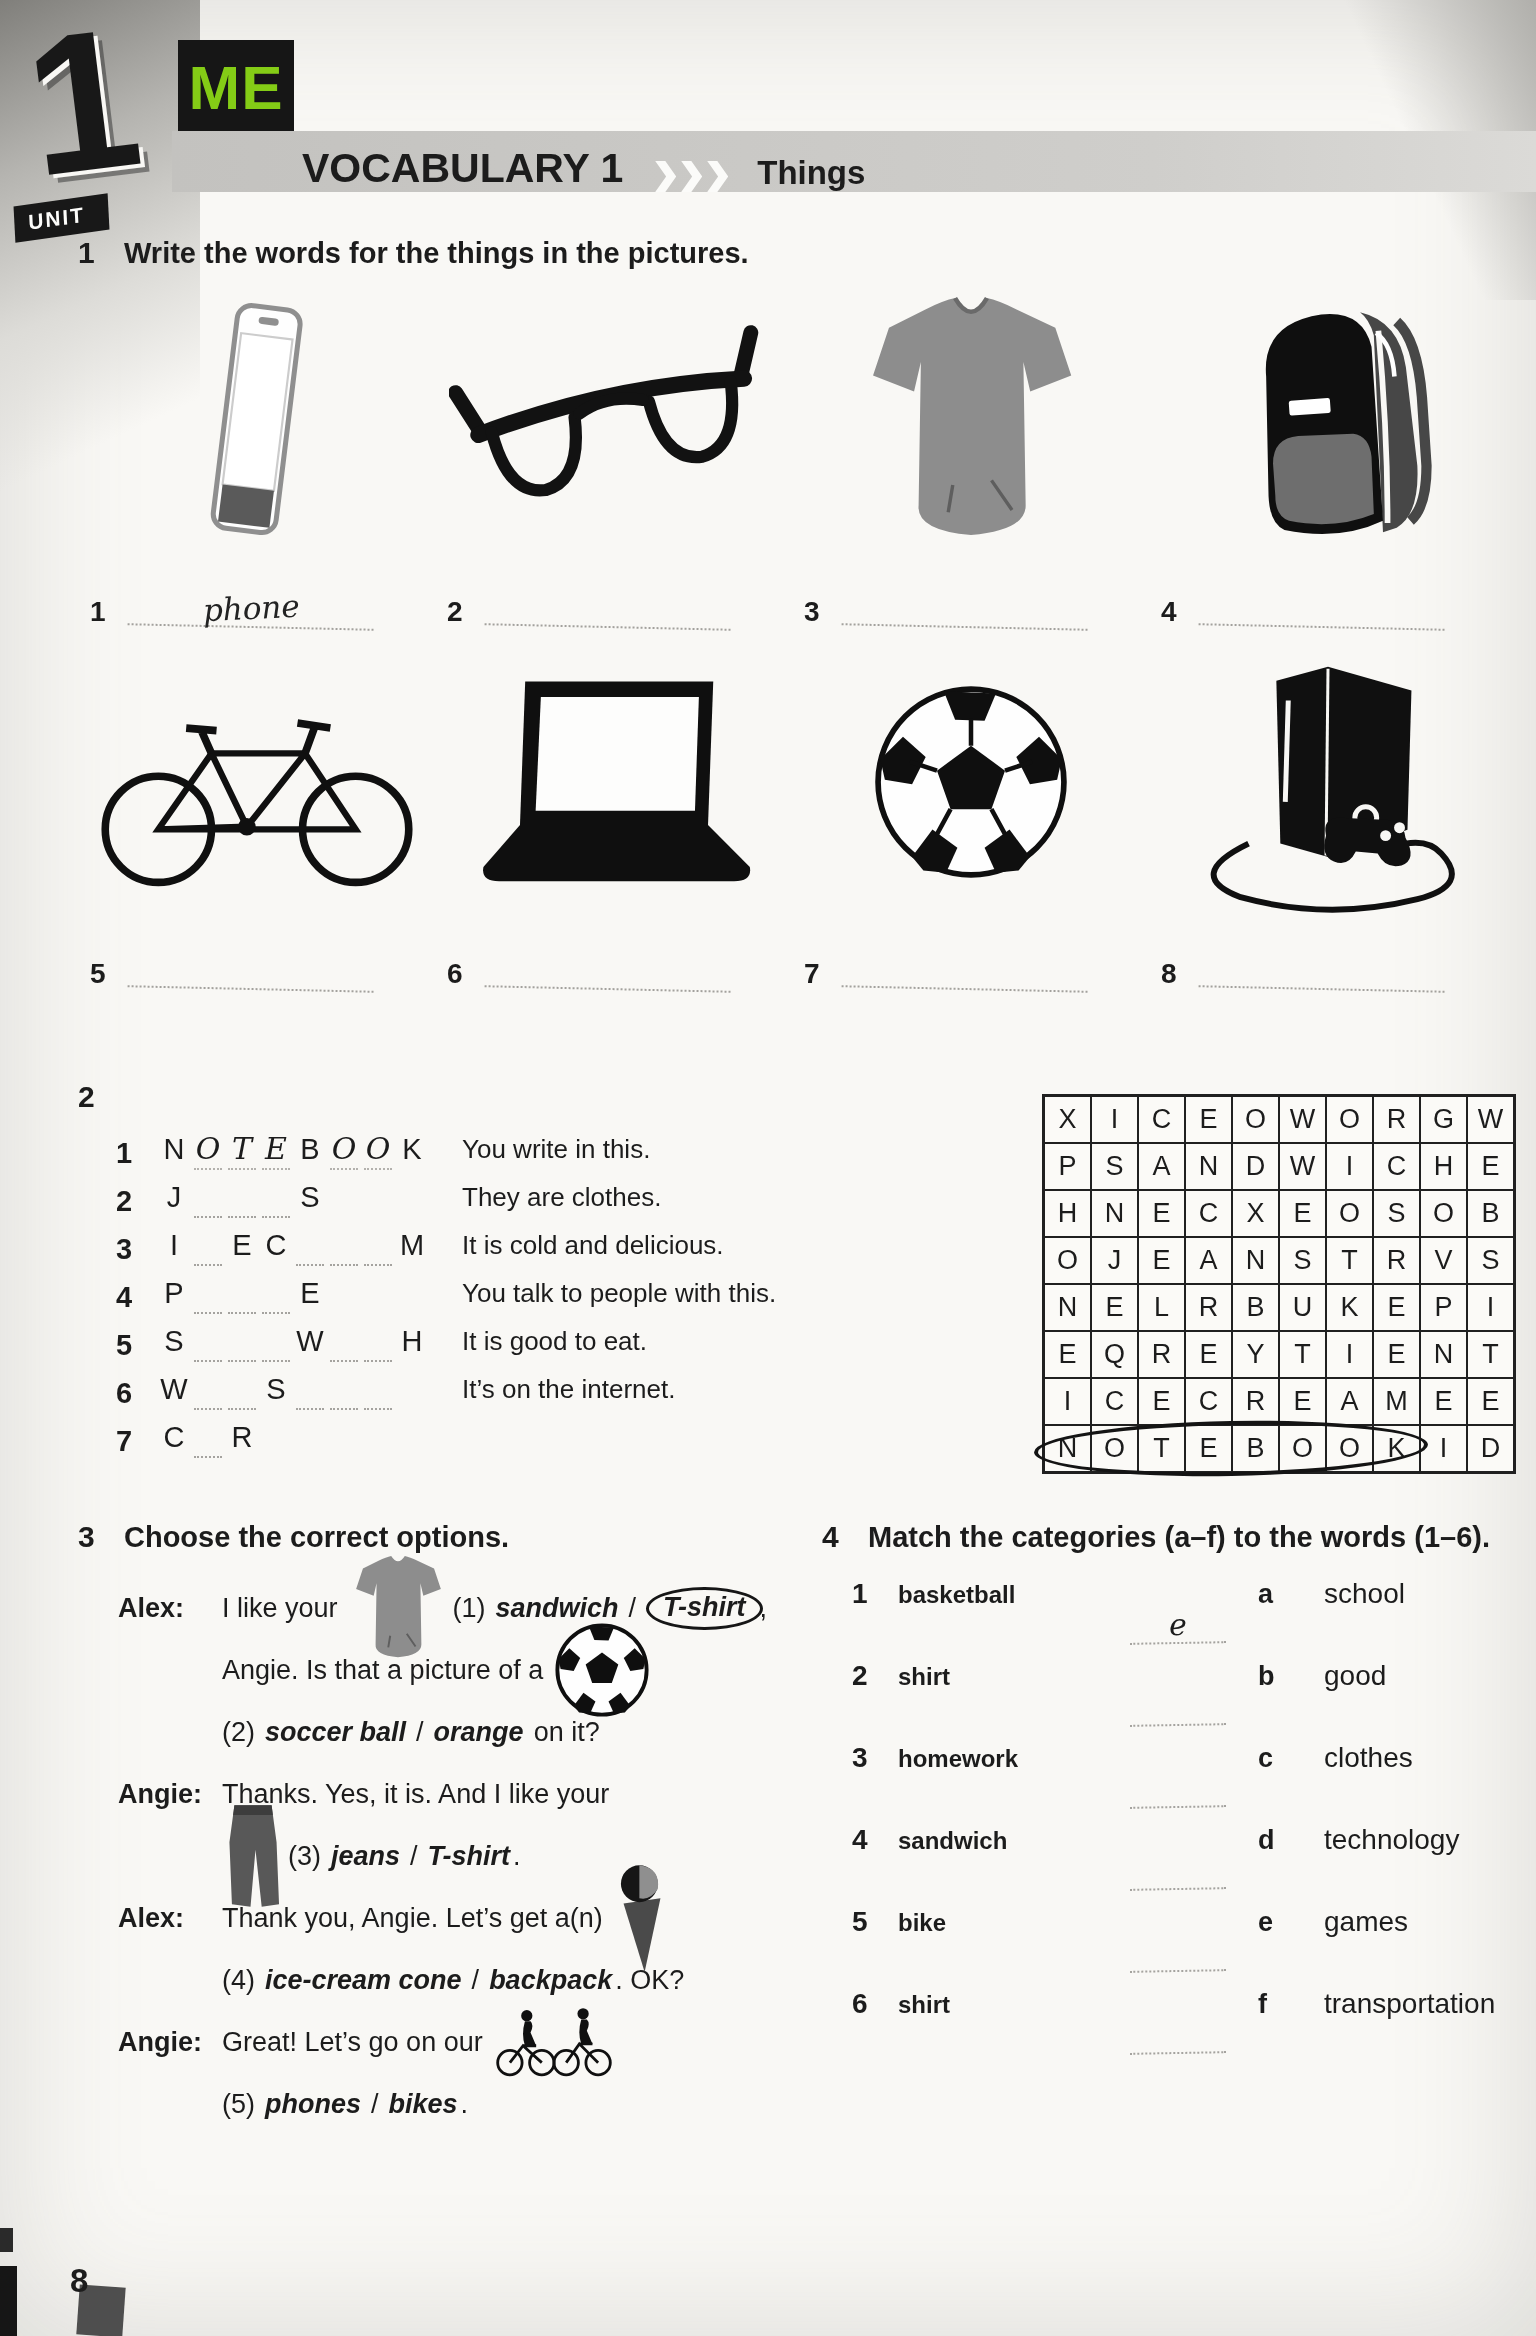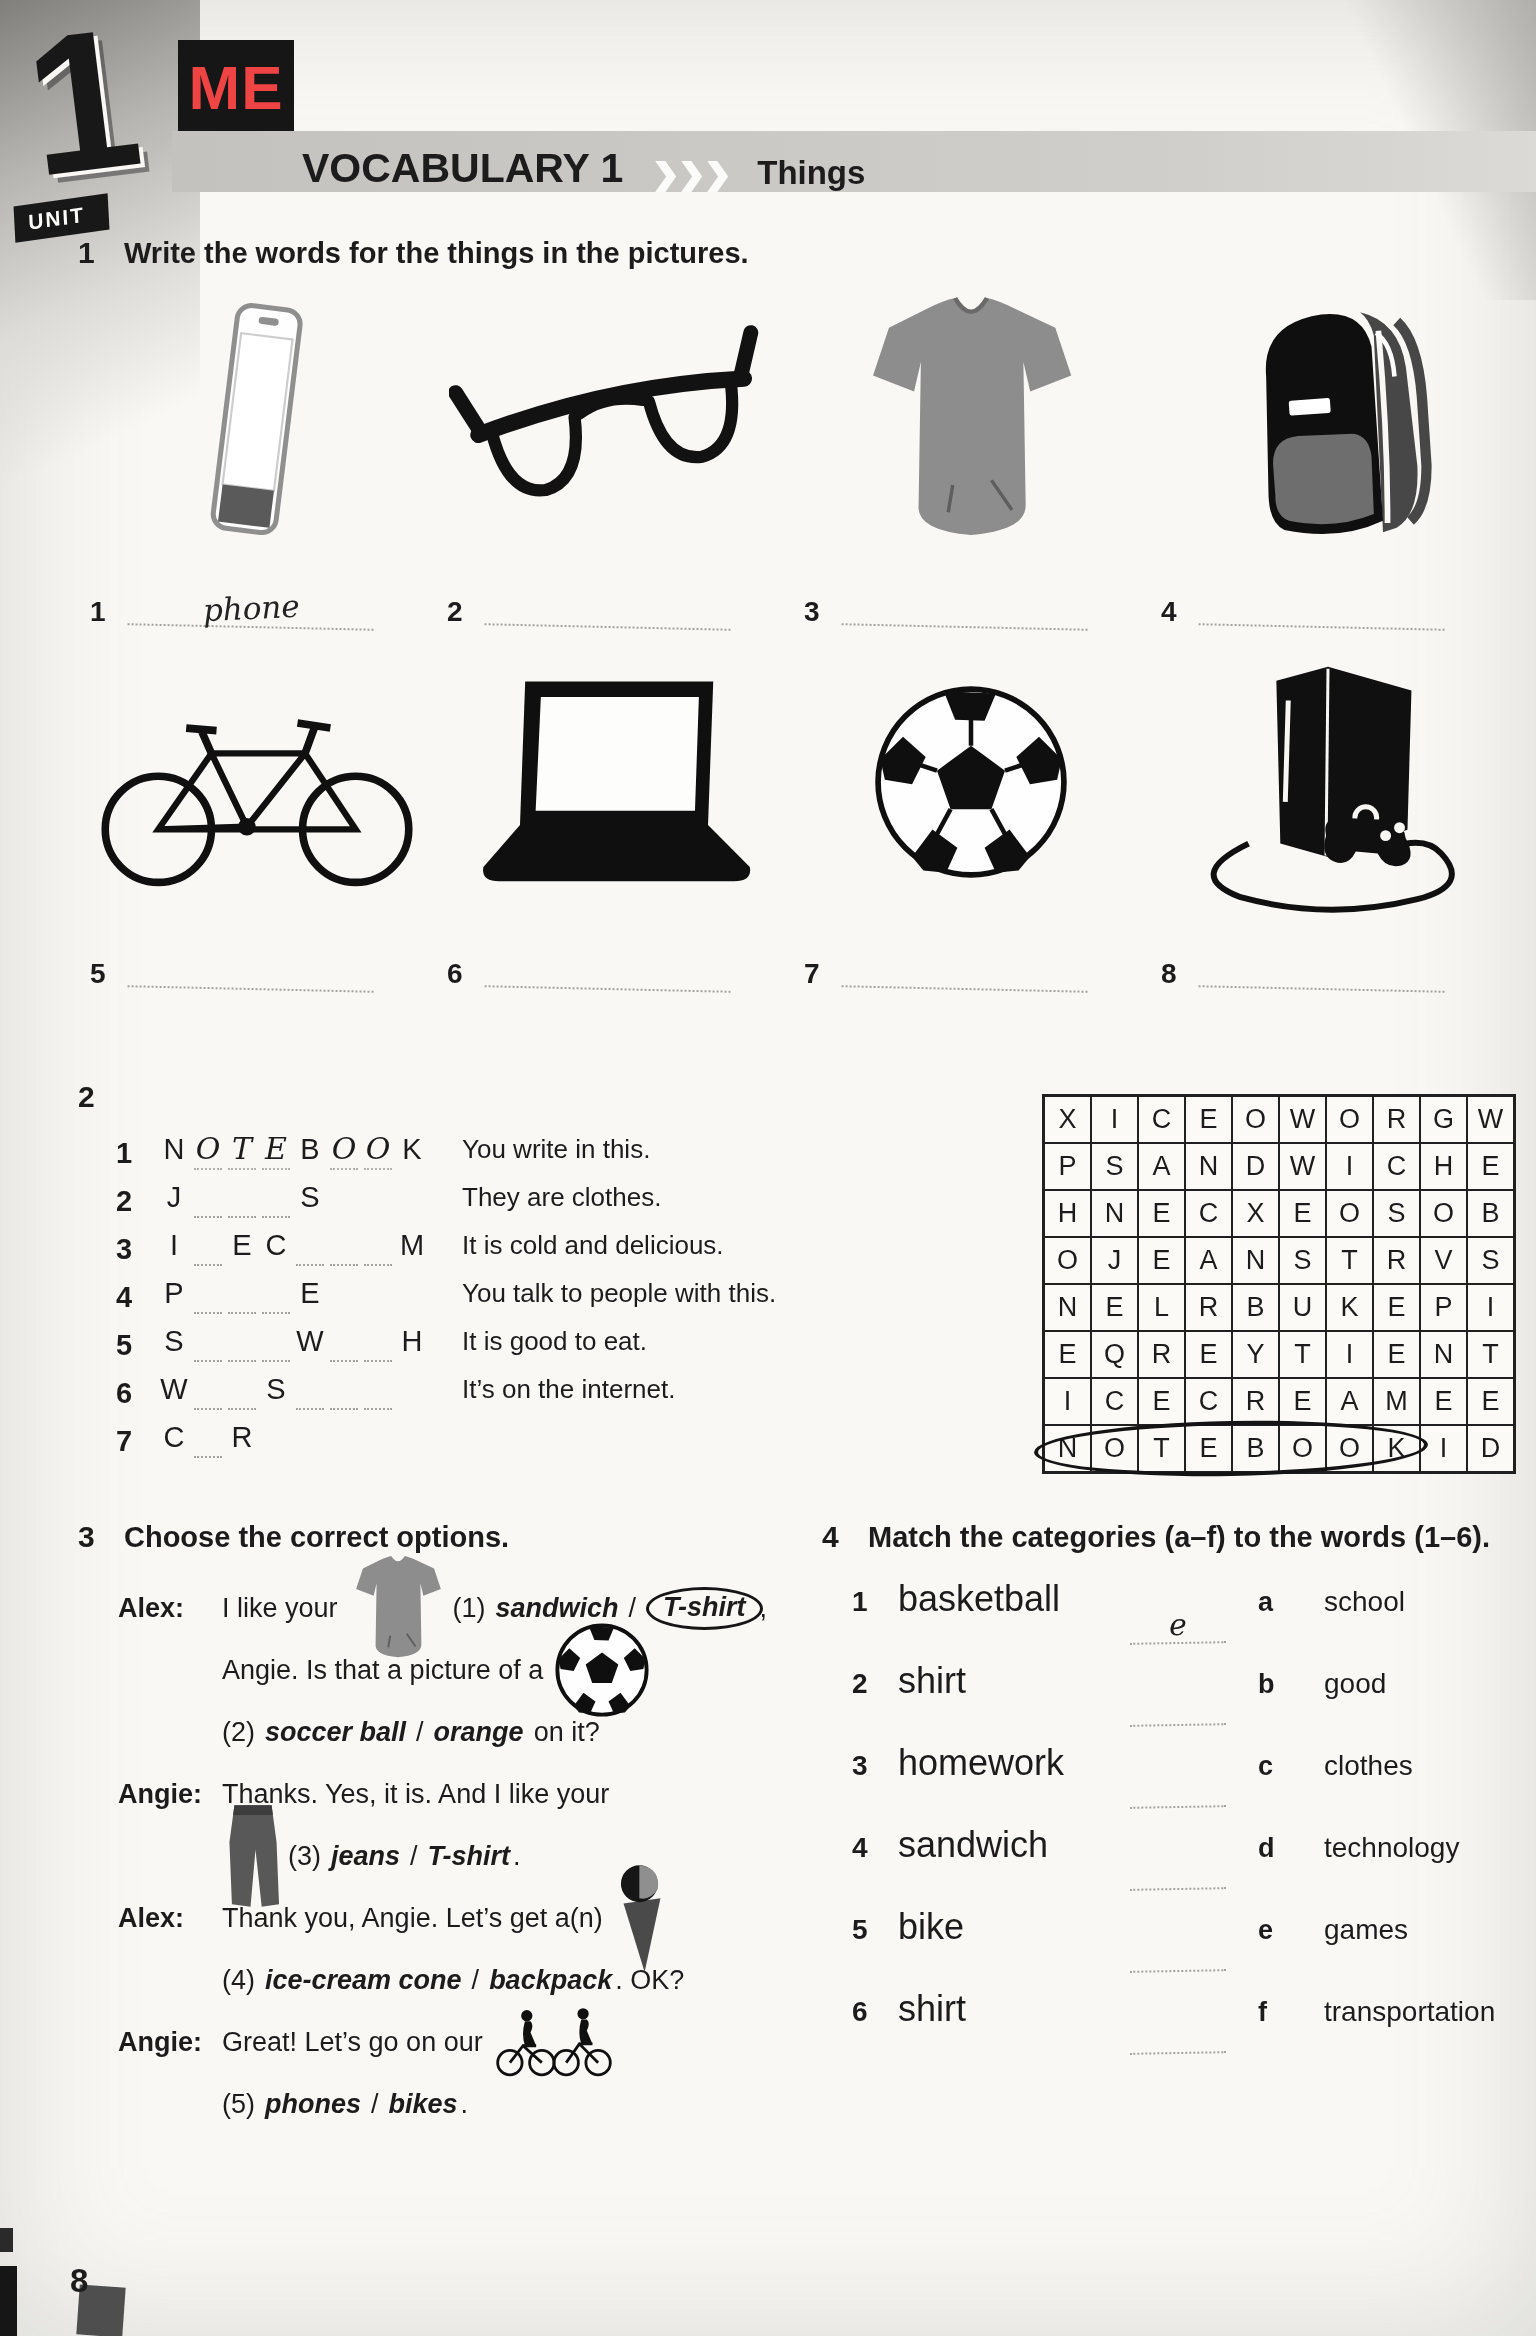--- a/index.html
+++ b/index.html
@@ -11,21 +11,21 @@
   
   .wedge { position:absolute; top:0; left:0; width:200px; height:590px; pointer-events:none;
            background:linear-gradient(155deg,#807f7b 0%,#b5b4b0 26%,#dddcd8 50%,rgba(249,248,245,0) 72%); }
   .curl  { position:absolute; top:0; right:0; width:210px; height:300px; pointer-events:none;
            background:linear-gradient(245deg,#b0afab 0%,rgba(249,248,245,0) 55%); }
   .unit-number { position:absolute; top:8px; left:28px; font-size:198px; line-height:.95; font-weight:900;
                  color:#181818; transform:rotate(-7deg);
                  text-shadow:4px 4px 0 #f9f8f5, 8px 9px 0 rgba(45,45,45,.5); }
   .unit-word { position:absolute; top:200px; left:14px; background:#181818; color:#fdfdfb; font-size:21px;
                font-weight:700; letter-spacing:2px; padding:6px 24px 6px 14px; transform:rotate(-8deg) skewX(-5deg); }
-  .me-box { position:absolute; top:40px; left:178px; width:116px; height:95px; background:#161616; color:#ef4444;
+  .me-box { position:absolute; top:40px; left:178px; width:116px; height:95px; background:#161616; color:#84cc16;
             display:flex; align-items:center; justify-content:center; font-size:62px; font-weight:900; letter-spacing:1px; }
   .band { position:absolute; top:131px; left:172px; right:0; height:61px; display:flex; align-items:flex-end;
           padding-left:130px; background:linear-gradient(90deg,#c3c2bf,#cfcecb 72%,#dbdad7); }
   .vocab-title { font-size:41px; font-weight:900; letter-spacing:0; }
   .chevrons { display:flex; margin:0 24px 0 32px; }
   .chev { width:21px; height:31px; background:#fbfbf9; margin-right:5px;
           clip-path:polygon(0 0,48% 0,100% 50%,48% 100%,0 100%,52% 50%); }
   .topic { font-size:33px; font-weight:700; }
 
   
@@ -73,21 +73,21 @@
   .dlg-opt.circled { border:3.5px solid #161616; border-radius:50%; padding:2px 14px 4px; margin-right:4px; }
   .dlg-icon { position:relative; height:44px; }
   .dlg-icon svg { position:absolute; top:50%; left:0; transform:translateY(-50%); }
 
   
   #ex4 { position:absolute; top:1520px; left:822px; width:706px; }
   #ex4 .ex-head { margin-bottom:24px; }
   .m-row { display:grid; grid-template-columns:46px 232px 128px 66px 1fr; align-items:baseline;
            height:82px; padding-left:30px; }
   .m-num { font-size:28px; font-weight:700; }
-  .m-word { font-size:36px; }
+  .m-word { font-size:24px;font-weight:bold; }
   .m-blank { width:96px; height:36px; border-bottom:2px dotted #a5a39f; transform:rotate(-1deg);
              display:flex; justify-content:center; align-items:flex-end; align-self:center; margin-top:14px; }
   .m-ans { font-size:30px; line-height:1; padding-bottom:2px; }
   .m-letter { font-size:27px; font-weight:700; }
   .m-cat { font-size:28px; }
 
   
   .page-num { position:absolute; left:70px; bottom:36px; font-size:33px; font-weight:800; }
   .corner-bar { position:absolute; left:0; bottom:0; width:17px; height:70px; background:#161616; }
   .corner-tick { position:absolute; left:0; bottom:84px; width:13px; height:24px; background:#2a2a2a; }

